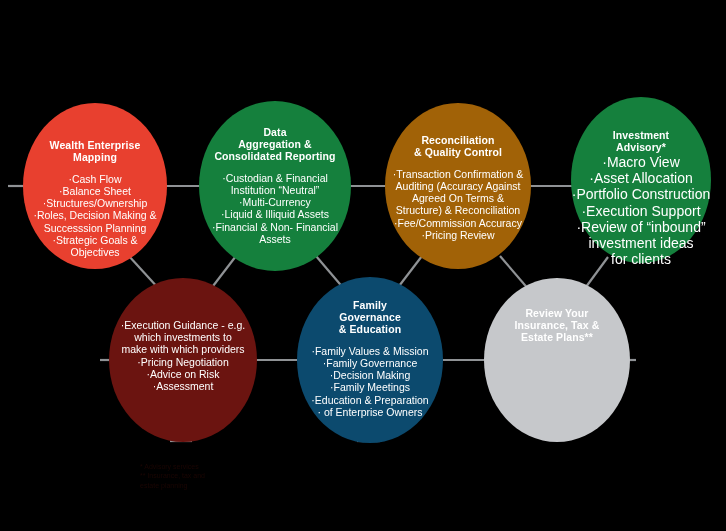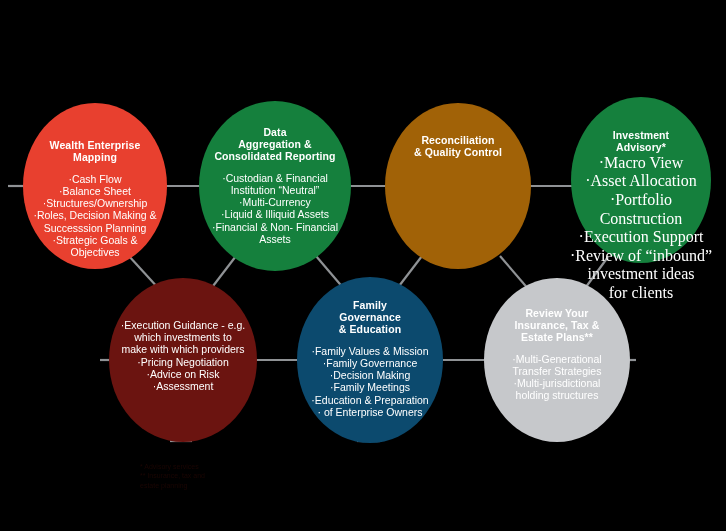--- a/index.html
+++ b/index.html
@@ -109,26 +109,32 @@
 Institution “Neutral”
 ·Multi-Currency
 ·Liquid &amp; Illiquid Assets
 ·Financial &amp; Non- Financial
 Assets</div>
       </div>
       <div class="node" style="left: 385px; top: 103px; width: 146px; height: 166px; background: #a16207; color: rgb(255, 255, 255); padding-top: 32px;">
         <div class="node-title" style="font-size: 10.5px;">Reconciliation
 &amp; Quality Control</div>
         <div style="height: 9px;"></div>
+        <div class="node-items" style="font-size: 10.5px; width: 154px;">·Transaction Confirmation &amp;
+Auditing (Accuracy Against
+Agreed On Terms &amp;
+Structure) &amp; Reconciliation
+·Fee/Commission Accuracy
+·Pricing Review</div>
       </div>
       <div class="node" style="left: 571px; top: 97px; width: 140px; height: 166px; background: #15803d; color: rgb(255, 255, 255); padding-top: 33px;">
         <div class="node-title" style="font-size: 10.5px;">Investment
 Advisory*</div>
         <div style="height: 9px;"></div>
-        <div class="node-items" style="font-size: 16px; width: 148px; font-family: Liberation Serif, serif;">·Macro View
+        <div class="node-items" style="font-size: 14px; width: 148px;">·Macro View
 ·Asset Allocation
 ·Portfolio Construction
 ·Execution Support
 ·Review of “inbound”
 investment ideas
 for clients</div>
       </div>
       <div class="node" style="left: 109px; top: 278px; width: 148px; height: 164px; background: rgb(107, 20, 16); color: rgb(255, 255, 255); padding-top: 32px;">
         <div style="height: 9px;"></div>
         <div class="node-items" style="font-size: 10.5px; width: 156px;">·Execution Guidance - e.g.
@@ -148,24 +154,20 @@
 ·Decision Making
 ·Family Meetings
 ·Education &amp; Preparation
 · of Enterprise Owners</div>
       </div>
       <div class="node" style="left: 484px; top: 278px; width: 146px; height: 164px; background: rgb(198, 200, 203); color: rgb(255, 255, 255); padding-top: 30px;">
         <div class="node-title" style="font-size: 10.5px;">Review Your
 Insurance, Tax &amp;
 Estate Plans**</div>
         <div style="height: 9px;"></div>
-        <div class="node-items" style="font-size: 10.5px; width: 154px;">·Multi-Generational
-Transfer Strategies
-·Multi-jurisdictional
-holding structures</div>
       </div>
     </div>
 
   <div class="footnote" style="left: 140px; top: 462px;">* Advisory services
 ** Insurance, tax and
 estate planning</div>
 
 </div>
 
 </body></html>

